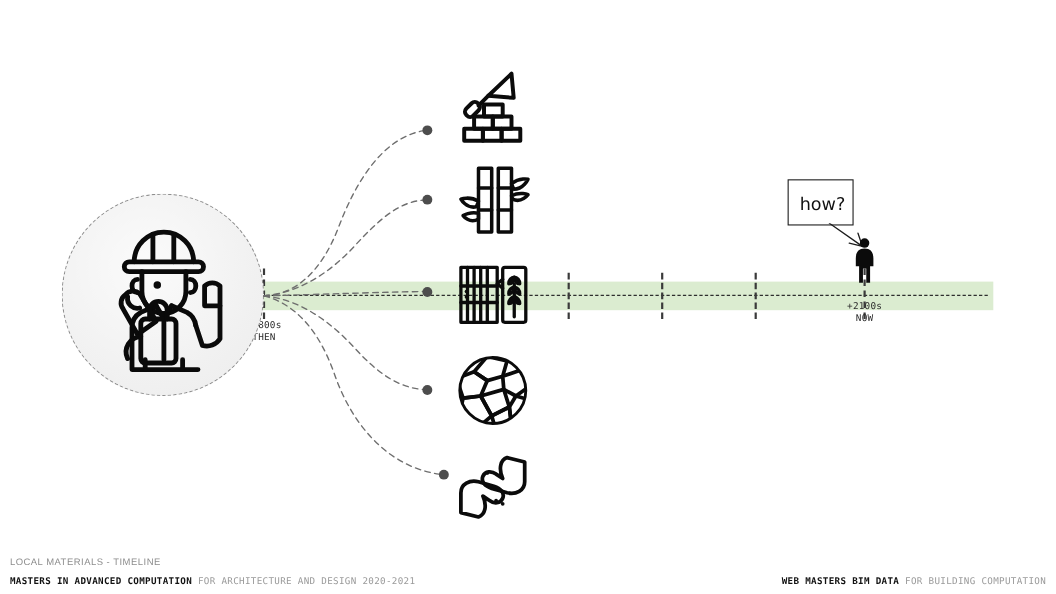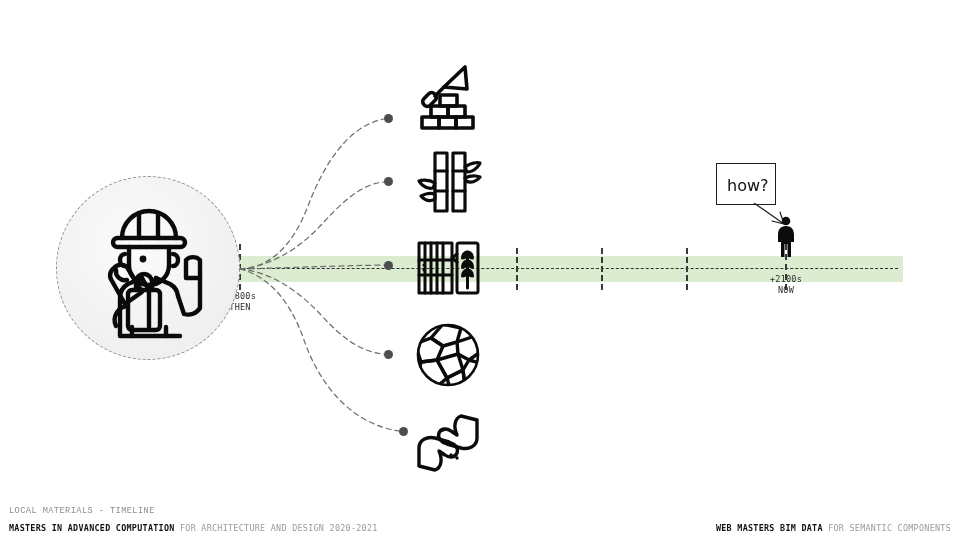--- a/index.html
+++ b/index.html
@@ -159,21 +159,21 @@
     top: 216px;
     width: 22px;
     height: 42px;
   }
 
   
   .footer-caption {
     position: absolute;
     left: 9px;
     top: 506px;
-    font-family: Liberation Mono, monospace;
+    font-family: Liberation Sans, sans-serif;
     font-size: 8.6px;
     letter-spacing: 0.45px;
     color: #8d8d8d;
     white-space: nowrap;
   }
   .footer-bar {
     position: absolute;
     left: 0;
     top: 523px;
     width: 960px;
@@ -417,17 +417,17 @@
 
   <div class="footer-caption">LOCAL MATERIALS - TIMELINE</div>
 
   <div class="footer-bar">
     <div class="footer-left">
       <span class="f-strong">MASTERS IN ADVANCED COMPUTATION</span>
       <span class="f-light">FOR ARCHITECTURE AND DESIGN 2020-2021</span>
     </div>
     <div class="footer-right">
       <span class="f-strong">WEB MASTERS BIM DATA</span>
-      <span class="f-light">FOR SEMANTIC COMPONENTS</span>
+      <span class="f-light">FOR BUILDING COMPUTATION</span>
     </div>
   </div>
 
 </div>
 
 </body></html>

